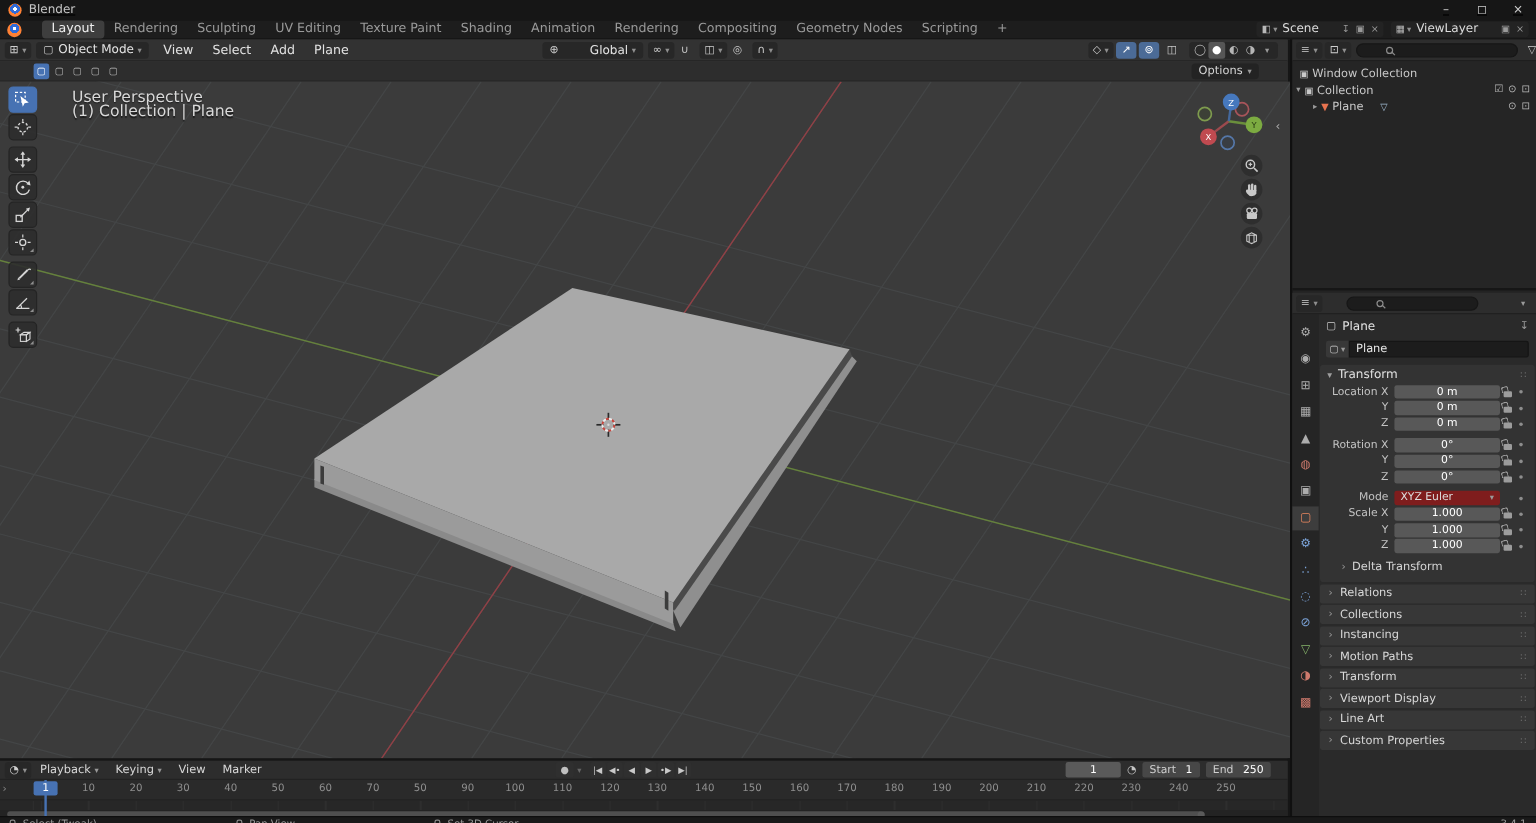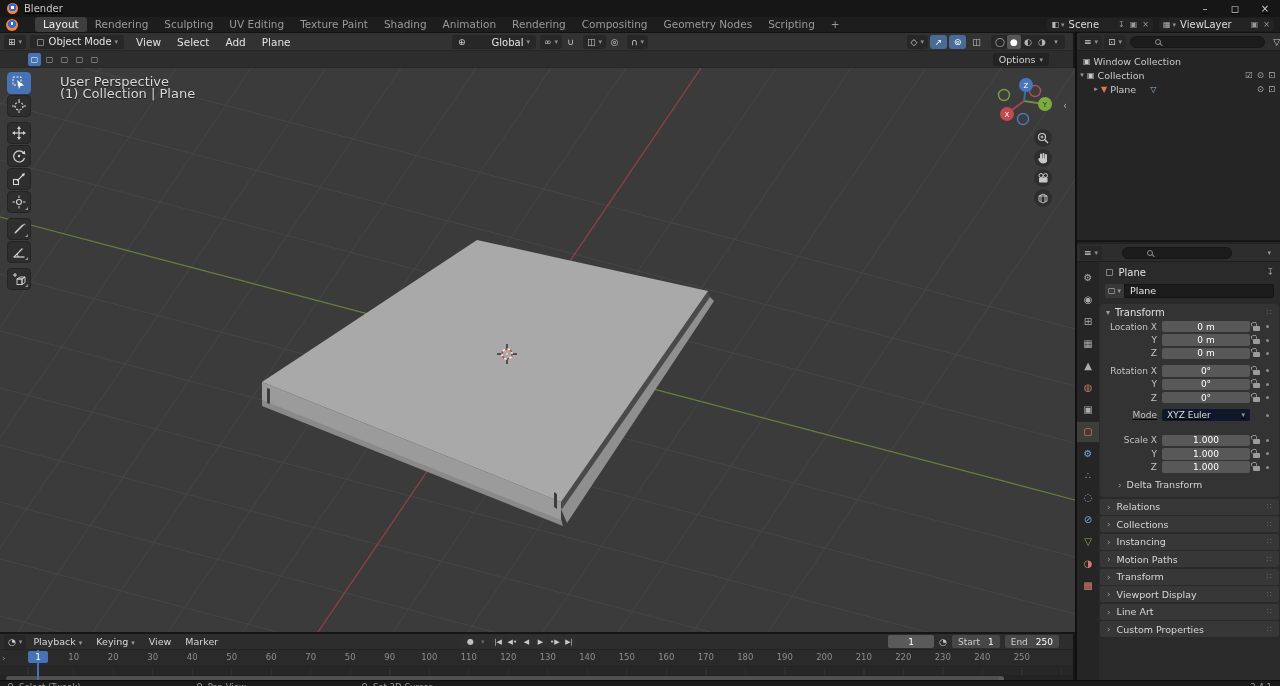--- a/index.html
+++ b/index.html
@@ -93,21 +93,21 @@
   #name-row { display:flex; align-items:center; height:17px; padding:0 6px; margin-bottom:5px; }
   #name-row .obtn { display:flex; align-items:center; background:#383838; border-radius:2px 0 0 2px; height:14px; padding:0 3px; font-size:8px; color:#ccc; }
   #name-row input { flex:1; height:14px; background:#1c1c1c; border:1px solid #151515; border-radius:0 2px 2px 0; color:#e6e6e6; font-size:9.5px; padding:0 5px; outline:none; font-family:"DejaVu Sans",sans-serif; }
   #transform-panel { background:#333333; border-radius:3px; margin:0 1px 2px 1px; padding-bottom:5px; }
   .panel-head { display:flex; align-items:center; height:16px; padding:0 6px; font-size:10px; color:#e0e0e0; }
   .panel-head .arr { font-size:8px; color:#9e9e9e; margin-right:5px; }
   .panel-head .dots { margin-left:auto; color:#6e6e6e; font-size:8px; letter-spacing:1px; }
   .prow { display:flex; align-items:center; height:13.4px; padding-right:6px; }
   .prow .lbl { width:57px; text-align:right; flex:none; font-size:9px; color:#c3c3c3; margin-right:5px; }
   .prow .field { flex:1; height:11.5px; background:#585858; border-radius:2px; color:#fff; font-size:9px; display:flex; align-items:center; justify-content:center; }
-  .prow .ddfield { flex:1; height:12px; background:#0f172a; border-radius:2px; color:#ddd; font-size:9px; display:flex; align-items:center; padding:0 5px; }
+  .prow .ddfield { flex:1; height:12px; background:#7f1d1d; border-radius:2px; color:#ddd; font-size:9px; display:flex; align-items:center; padding:0 5px; }
   .prow .ddfield .dd { margin-left:auto; font-size:7px; color:#999; }
   .lockw { width:12px; flex:none; display:flex; justify-content:center; }
   .lock { position:relative; width:7px; height:5px; background:#9c9c9c; border-radius:1px; margin-top:3px; }
   .lock::before { content:""; position:absolute; width:4px; height:4px; border:1px solid #9c9c9c; border-bottom:0; border-radius:2px 2px 0 0; top:-4px; left:-2px; transform:rotate(-14deg); }
   .adot { width:11px; flex:none; display:flex; justify-content:center; }
   .adot i { width:3px; height:3px; border-radius:50%; background:#8d8d8d; }
   .tgroup { margin-bottom:4px; }
   #delta-row { display:flex; align-items:center; height:14px; padding-left:18px; font-size:9.5px; color:#d5d5d5; margin-top:3px; }
   #delta-row .arr { font-size:9px; color:#9a9a9a; margin-right:5px; }
   .cpanel { display:flex; align-items:center; height:16px; background:#373737; border-radius:2px; margin:0 1px 1.5px 1px; padding:0 7px; font-size:9.5px; color:#d8d8d8; }
@@ -608,21 +608,21 @@
               <span class="lbl">Z</span>
               <div class="field">0°</div>
               <span class="lockw">
                 <span class="lock"></span>
               </span>
               <span class="adot">
                 <i></i>
               </span>
             </div>
           </div>
-        <div class="prow" style="margin-bottom:12px;text-decoration:underline;">
+        <div class="prow" style="margin-bottom:0;">
           <span class="lbl">Mode</span>
           <div class="ddfield">
             <span>XYZ Euler</span>
             <span class="dd">▾</span>
           </div>
           <span class="lockw"></span>
           <span class="adot">
               <i></i>
             </span>
         </div>

